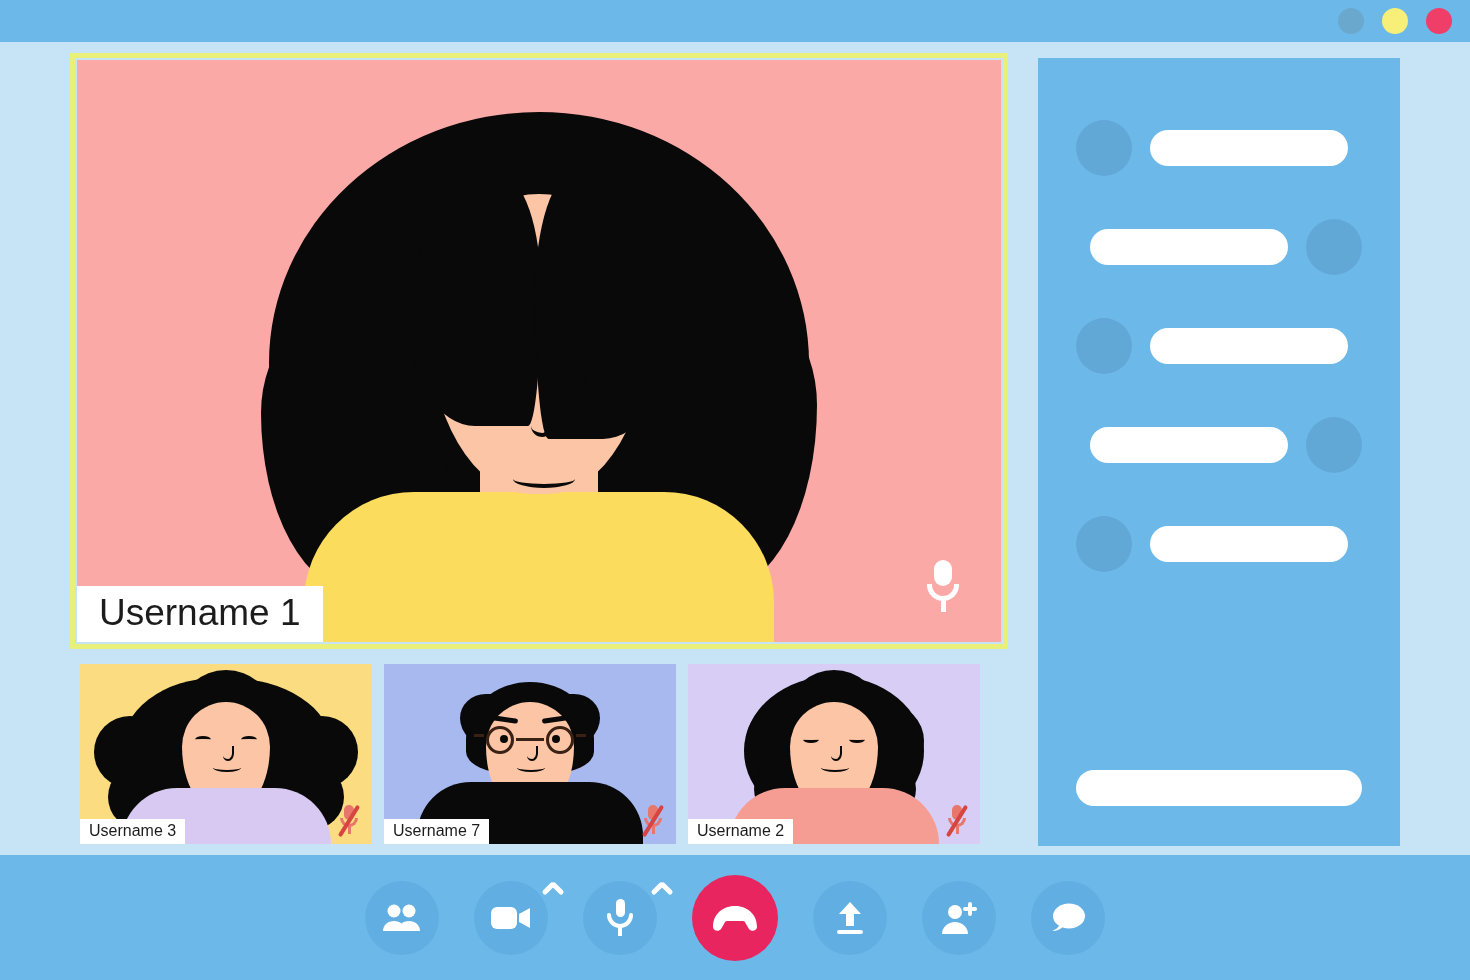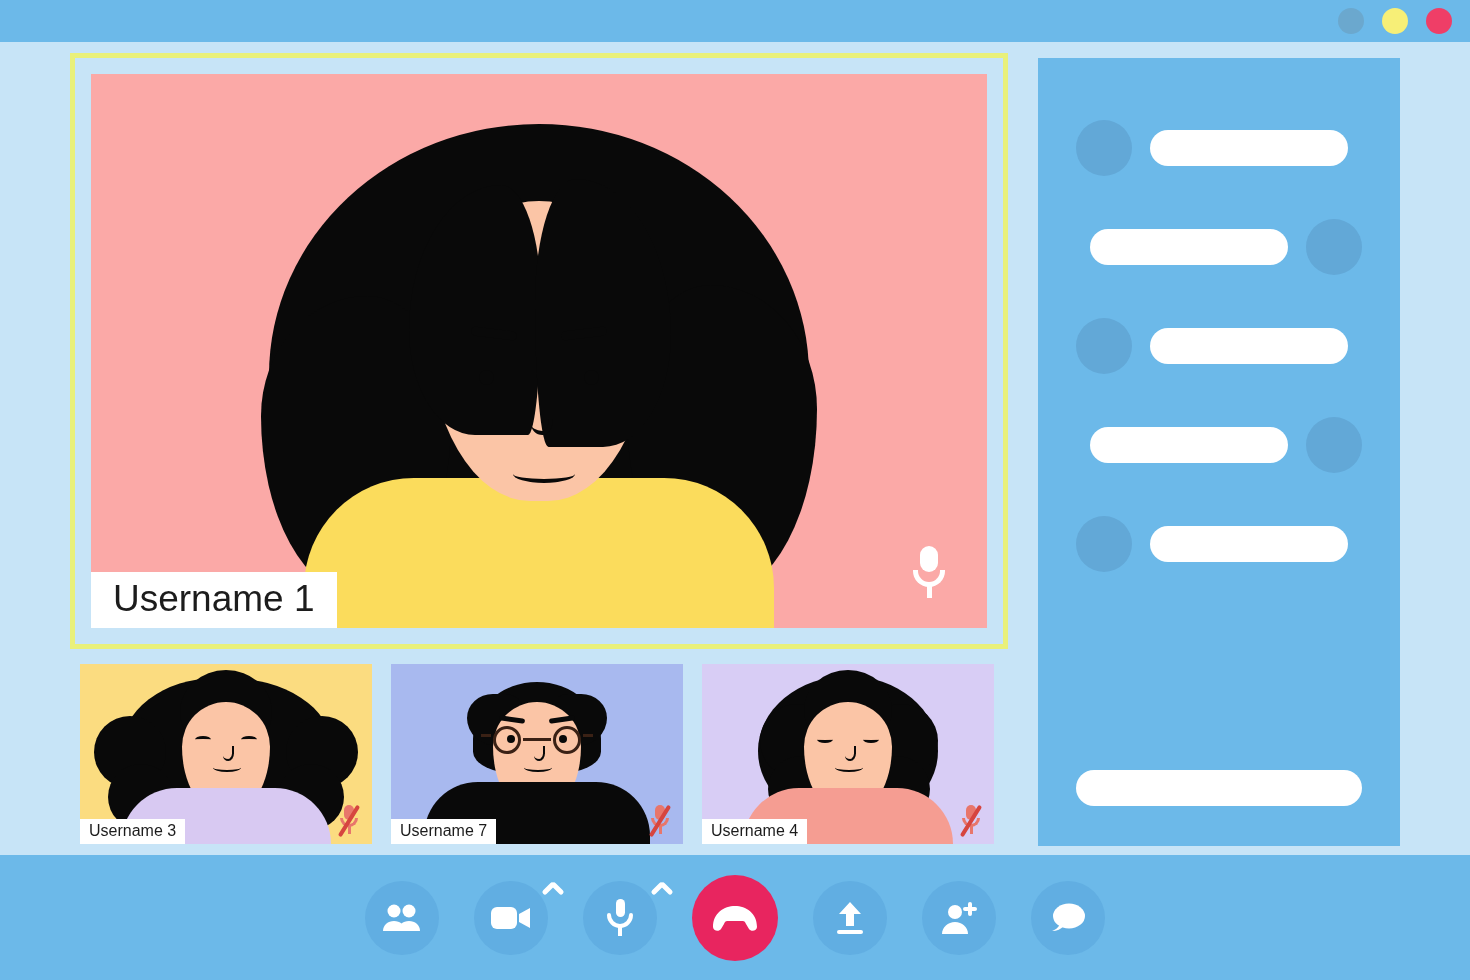--- a/index.html
+++ b/index.html
@@ -36,21 +36,21 @@
     width: 1470px; height: 813px;
   }
 
   
   .main-tile {
     position: absolute;
     left: 70px; top: 11px;
     width: 938px; height: 596px;
     border: 5px solid #e9f07a;
     background: #c7e4f7;
-    padding: 16px;
+    padding: 2px;
   }
   .main-video {
     position: relative;
     width: 100%; height: 100%;
     background: #fba9a7;
     overflow: hidden;
   }
 
   
   .m-hair-back {
@@ -163,21 +163,21 @@
   }
   .mic-live .stem {
     position: absolute; left: 50%; bottom: 0;
     width: 5px; height: 14px; margin-left: -2.5px;
     background: #fff;
   }
 
   
   .thumbs {
     position: absolute; left: 80px; top: 622px;
-    display: flex; gap: 19px;
+    display: flex; gap: 12px;
   }
   .thumb {
     position: relative;
     width: 292px; height: 180px;
     overflow: hidden;
   }
   .thumb .t-label {
     position: absolute; left: 0; bottom: 0;
     background: #ffffff;
     padding: 2px 9px 3px 9px;
@@ -473,21 +473,21 @@
         <div class="t-eye r"></div>
         <div class="t-nose"></div>
         <div class="t-mouth"></div>
         <div class="t-body" style="background:#f59d92;"></div>
         <div class="mic-muted">
           <span class="cap"></span>
             <span class="arc"></span>
             <span class="stem"></span>
             <span class="slash"></span>
         </div>
-        <div class="t-label">Username 4</div>
+        <div class="t-label">Username 2</div>
       </div>
     </div>
 
     <div class="chat-panel">
       <div class="msg-row" style="top:62px;">
         <span class="msg-avatar"></span>
         <span class="msg-bubble" style="width:198px;"></span>
       </div>
       <div class="msg-row right" style="top:161px;">
         <span class="msg-avatar"></span>

